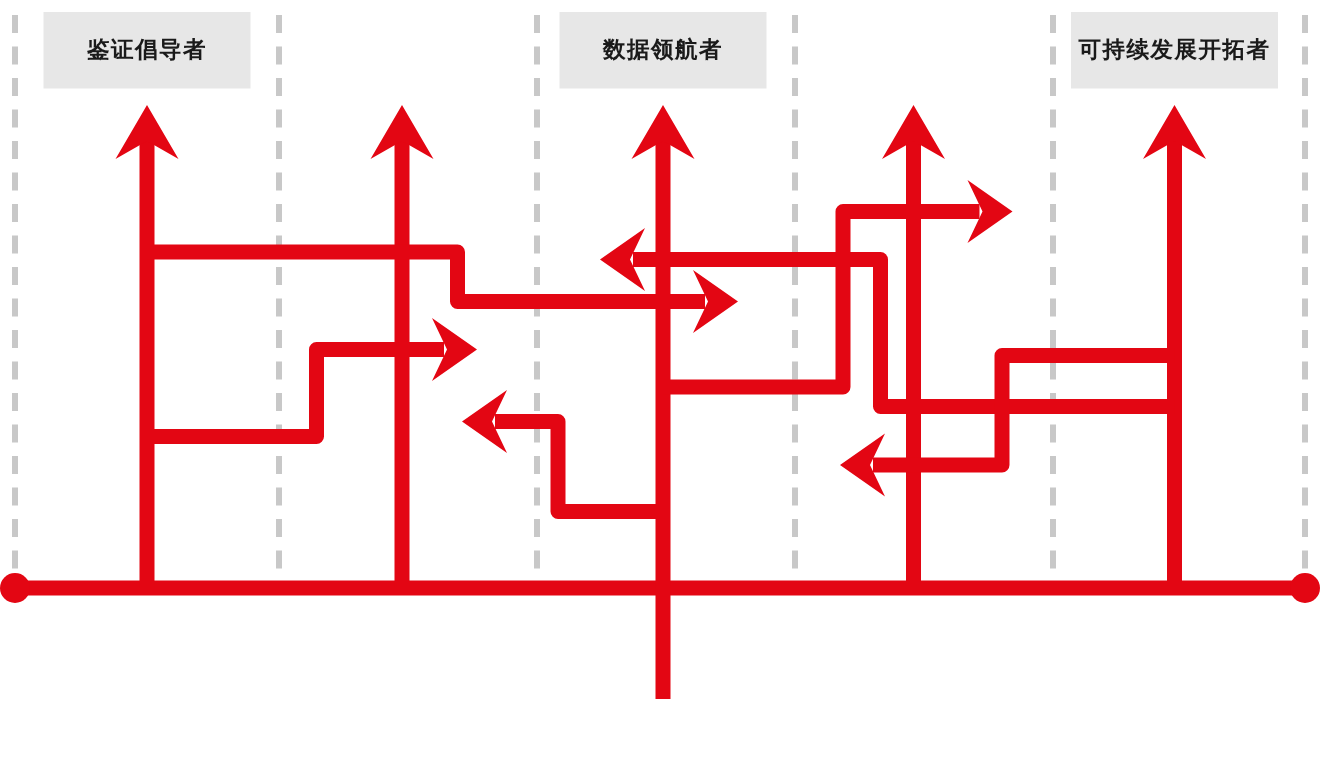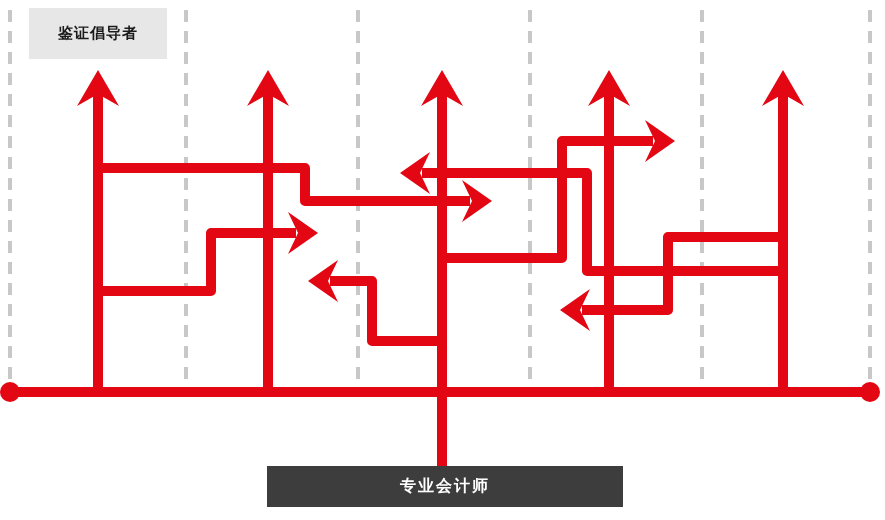--- a/index.html
+++ b/index.html
@@ -82,16 +82,17 @@
       <polygon points="492,201 462,180 472,201 462,222"></polygon>
       <polygon points="318,233 288,212 298,233 288,254"></polygon>
       <polygon points="675,141 645,120 655,141 645,162"></polygon>
       <polygon points="400,173 430,152 420,173 430,194"></polygon>
       <polygon points="560,310 590,289 580,310 590,331"></polygon>
       <polygon points="308,281 338,260 328,281 338,302"></polygon>
     </g>
   </svg>
 
   <div class="role-box" style="left:29px">鉴证倡导者</div>
+  <div class="role-box" style="left:373px">数据领航者</div>
+  <div class="role-box" style="left:714px">可持续发展开拓者</div>
 
-  <div class="base-box">专业会计师</div>
 
 </div>
 
 </body></html>

